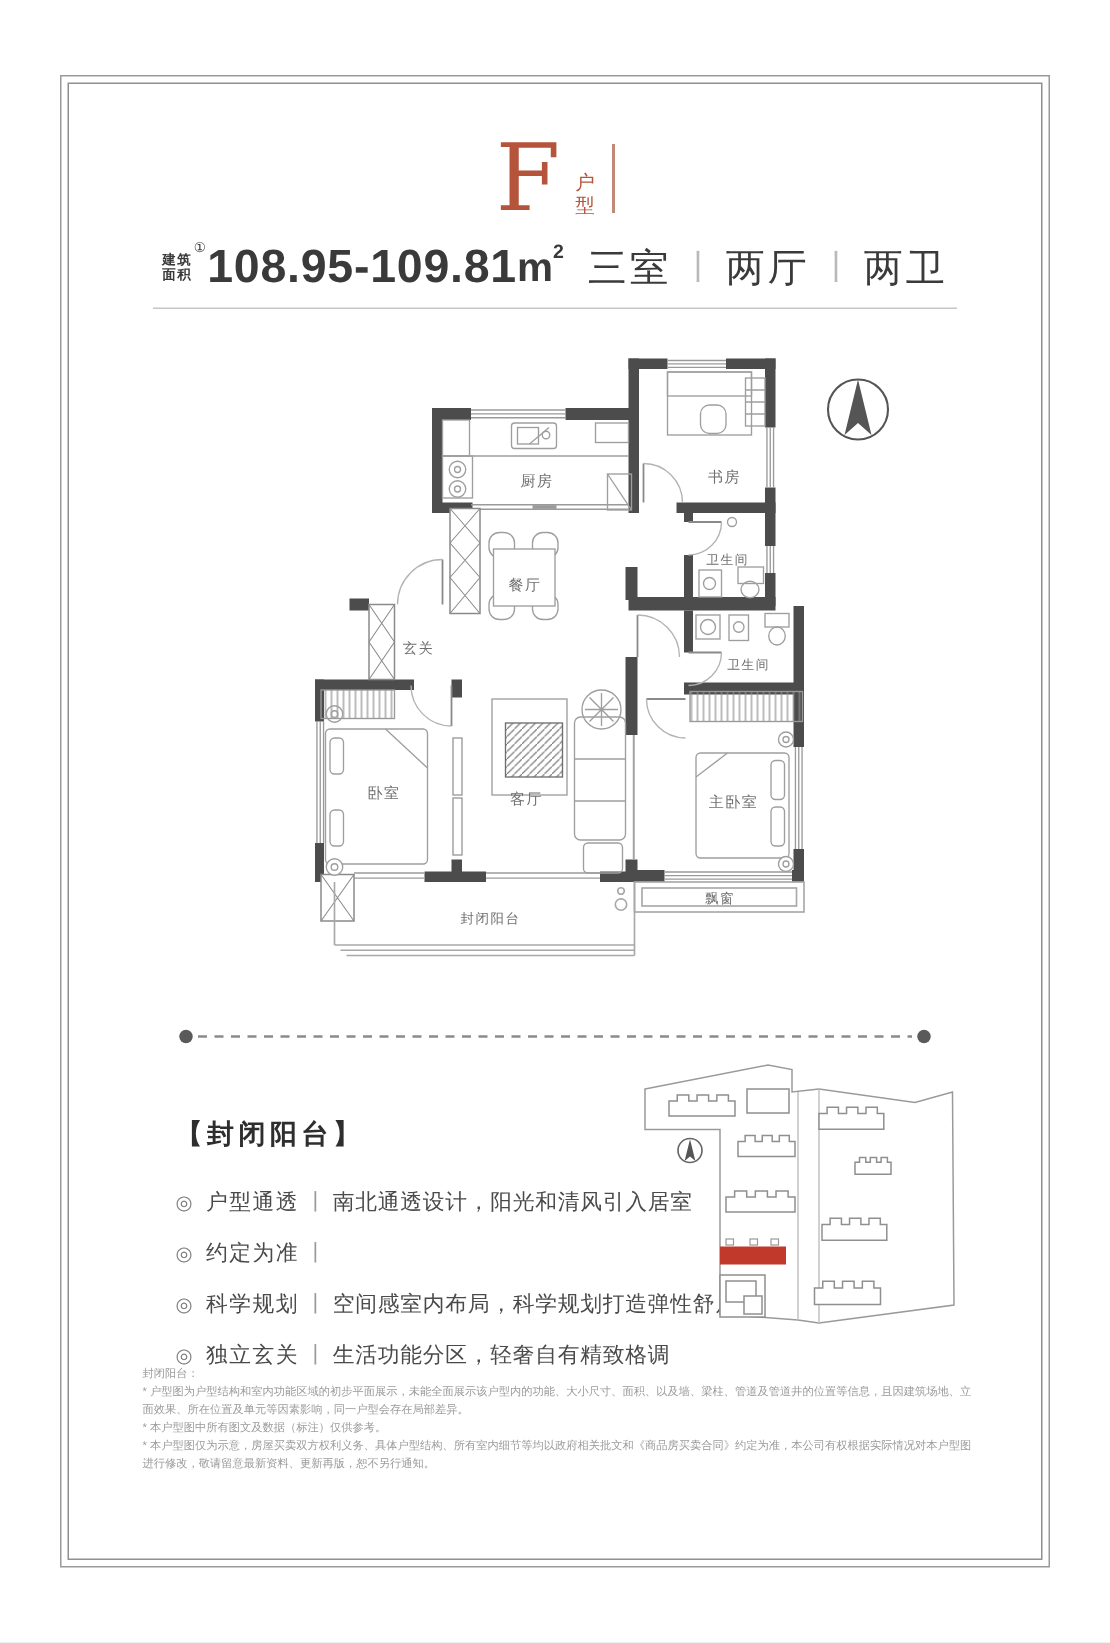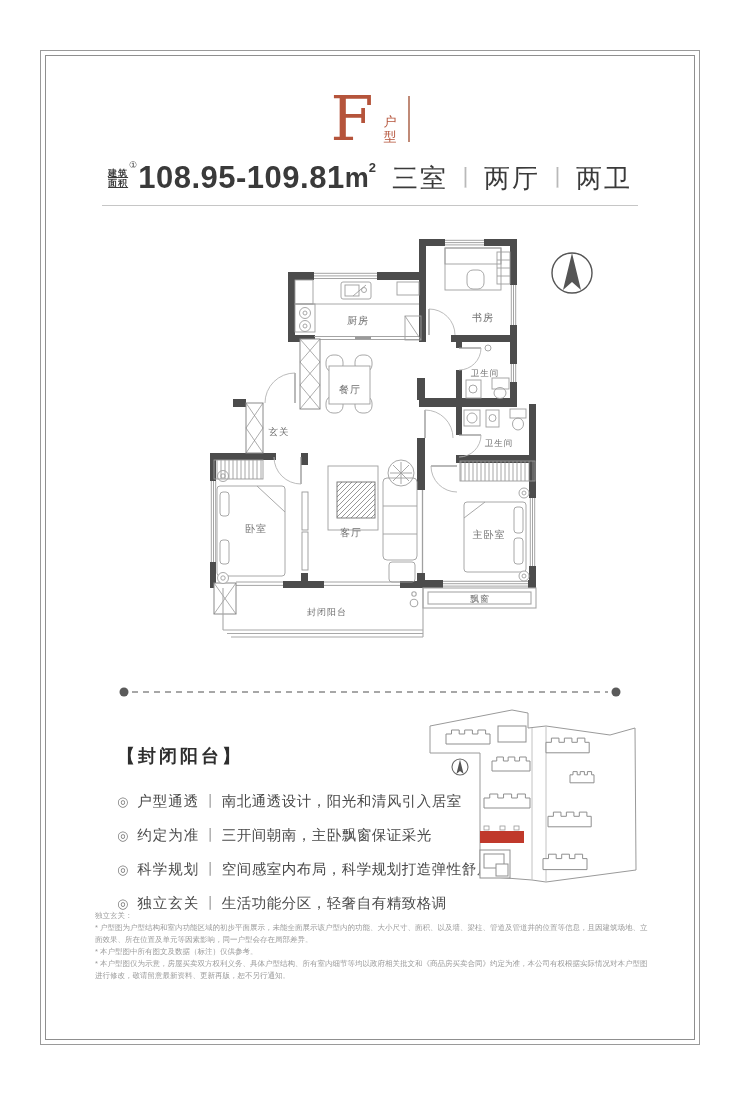--- a/index.html
+++ b/index.html
@@ -15,21 +15,21 @@
   .f-letter{font-family:"DejaVu Serif","Liberation Serif",serif;font-size:62px;
         line-height:1;color:#b5543b;font-weight:400;}
   .f-sub{display:flex;flex-direction:column;justify-content:flex-end;height:52px;
         font-size:13px;line-height:1.15;color:#b5543b;letter-spacing:1px;}
   .t-divider{width:2px;height:46px;background:#c08a77;}
   .t-name{font-size:44px;font-weight:bold;color:#b5543b;letter-spacing:8px;line-height:1;}
   .spec-row{position:absolute;left:0;top:160px;width:740px;display:flex;justify-content:center;}
   .spec-inner{display:flex;align-items:center;border-bottom:1px solid #c6c6c6;
         padding:0 6px 9px 6px;}
   .area-label{display:flex;flex-direction:column;font-size:9px;font-weight:bold;
-        color:#3a3a3a;line-height:1.15;letter-spacing:1px;text-decoration:underline;}
+        color:#3a3a3a;line-height:1.15;letter-spacing:1px;}
   .area-note{font-size:9px;color:#3a3a3a;align-self:flex-start;margin:0 1px 0 1px;}
   .area-value{font-size:31px;font-weight:bold;color:#3a3a3a;letter-spacing:0.5px;}
   .area-unit{font-size:27px;font-weight:bold;color:#3a3a3a;}
   .area-sup{font-size:13px;font-weight:bold;color:#3a3a3a;vertical-align:top;
         position:relative;top:-11px;}
   .spec-items{display:flex;align-items:center;margin-left:16px;}
   .spec-item{font-size:26px;font-weight:normal;color:#3a3a3a;letter-spacing:2px;}
   .spec-sep{font-size:22px;color:#b9b9b9;margin:0 7px;font-weight:normal;}
   
   .plan-wrap{position:absolute;left:183px;top:226px;width:420px;height:420px;}
@@ -306,21 +306,20 @@
     <div class="apprec-item">
       <span class="apprec-bullet">◎</span>
       <span class="apprec-tag">户型通透</span>
       <span class="apprec-sep">丨</span>
       <span class="apprec-desc">南北通透设计，阳光和清风引入居室</span>
     </div>
     <div class="apprec-item">
       <span class="apprec-bullet">◎</span>
       <span class="apprec-tag">约定为准</span>
       <span class="apprec-sep">丨</span>
-      <span class="apprec-desc">三开间朝南，主卧飘窗保证采光</span>
     </div>
     <div class="apprec-item">
       <span class="apprec-bullet">◎</span>
       <span class="apprec-tag">科学规划</span>
       <span class="apprec-sep">丨</span>
       <span class="apprec-desc">空间感室内布局，科学规划打造弹性舒居</span>
     </div>
     <div class="apprec-item">
       <span class="apprec-bullet">◎</span>
       <span class="apprec-tag">独立玄关</span>
@@ -361,18 +360,18 @@
       </g>
     </g>
     <g>
       <circle cx="36" cy="67" r="8" fill="none" stroke="#666666" stroke-width="1.1"></circle>
       <path d="M36,59.5 L39.6,74 L36,71 L32.4,74 Z" fill="#555555"></path>
     </g>
   </svg>
   </div>
 
   <div class="tips">
-    <p class="t-line t-title">独立玄关：</p>
+    <p class="t-line t-title">封闭阳台：</p>
     <p class="t-line">* 户型图为户型结构和室内功能区域的初步平面展示，未能全面展示该户型内的功能、大小尺寸、面积、以及墙、梁柱、管道及管道井的位置等信息，且因建筑场地、立面效果、所在位置及单元等因素影响，同一户型会存在局部差异。</p>
     <p class="t-line">* 本户型图中所有图文及数据（标注）仅供参考。</p>
     <p class="t-line">* 本户型图仅为示意，房屋买卖双方权利义务、具体户型结构、所有室内细节等均以政府相关批文和《商品房买卖合同》约定为准，本公司有权根据实际情况对本户型图进行修改，敬请留意最新资料、更新再版，恕不另行通知。</p>
   </div>
 </div>
 
 </body></html>

